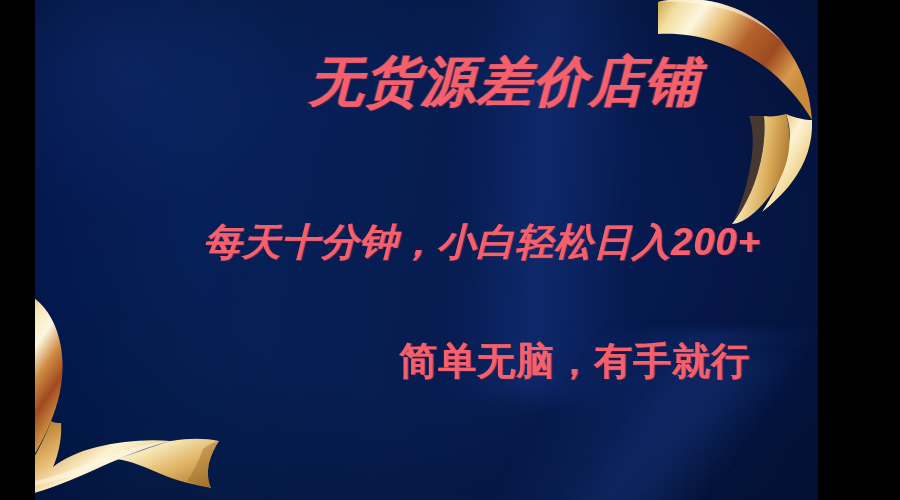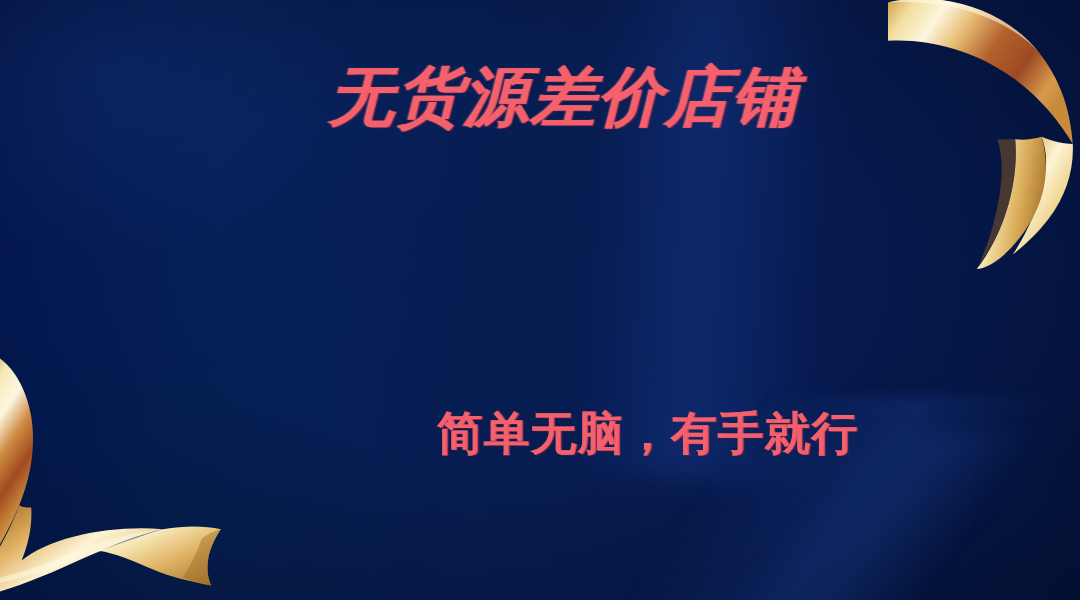--- a/index.html
+++ b/index.html
@@ -2,25 +2,26 @@
 <html><head>
 <meta charset="utf-8">
 <style>
   html, body {
     margin: 0;
     padding: 0;
     background: #000;
   }
   #poster {
     position: relative;
-    width: 900px;
+    width: 783px;
     height: 500px;
     overflow: hidden;
     font-family: "Liberation Sans", "DejaVu Sans", sans-serif;
     background: #061c56;
+    margin-left: 35px;
   }
   
   .bg-base {
     position: absolute;
     inset: 0;
     background: linear-gradient(100deg, #021a5e 0%, #052057 22%, #071d52 48%, #061a4f 72%, #04174a 100%);
   }
   .bg-glow-left {
     position: absolute;
     left: -12%;
@@ -230,16 +231,17 @@
                C 174,197 166,195 158,192 C 164,184 170,172 174,160
                C 179,156 185,153 190,152 Z" fill="#9a6a28" opacity="0.45"></path>
 
       <path d="M -2,198 C 24,194 52,184 80,174 C 104,165 126,157 146,152
                C 124,153 100,159 76,168 C 48,179 20,190 -2,194 Z" fill="#fffbe9" opacity="0.5"></path>
     </svg>
   </div>
 
   <div class="text-layer">
     <div class="headline">无货源差价店铺</div>
+    <div class="sub1">每天十分钟，小白轻松日入200+</div>
     <div class="sub2">简单无脑，有手就行</div>
   </div>
 
 </div>
 
 </body></html>

